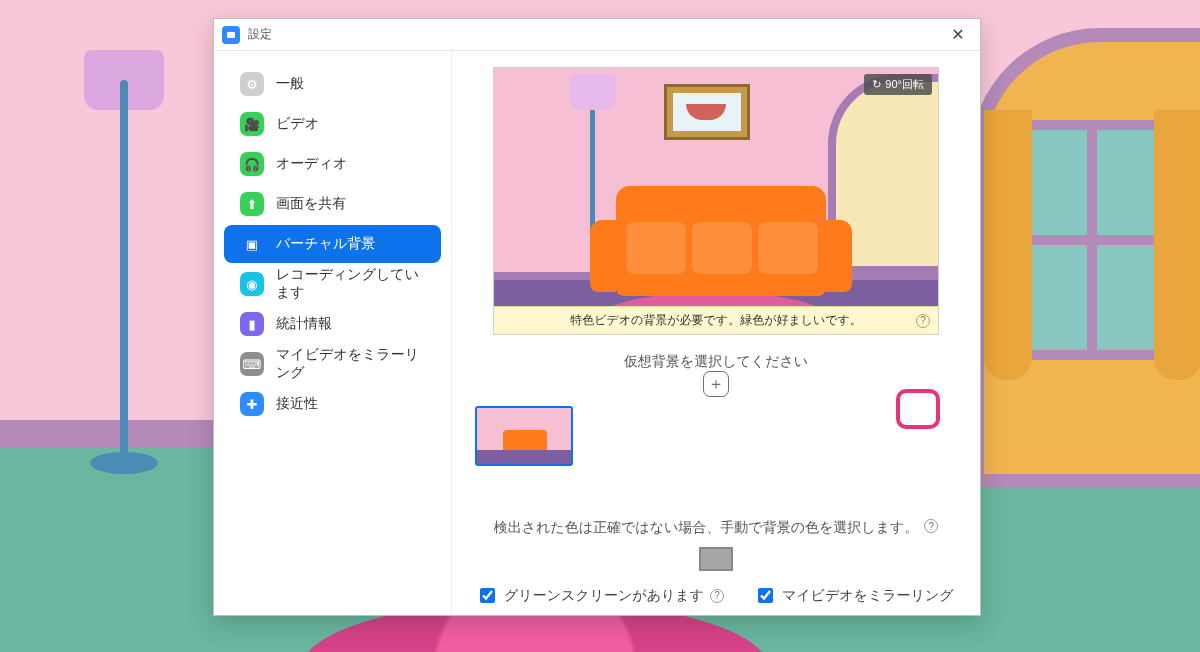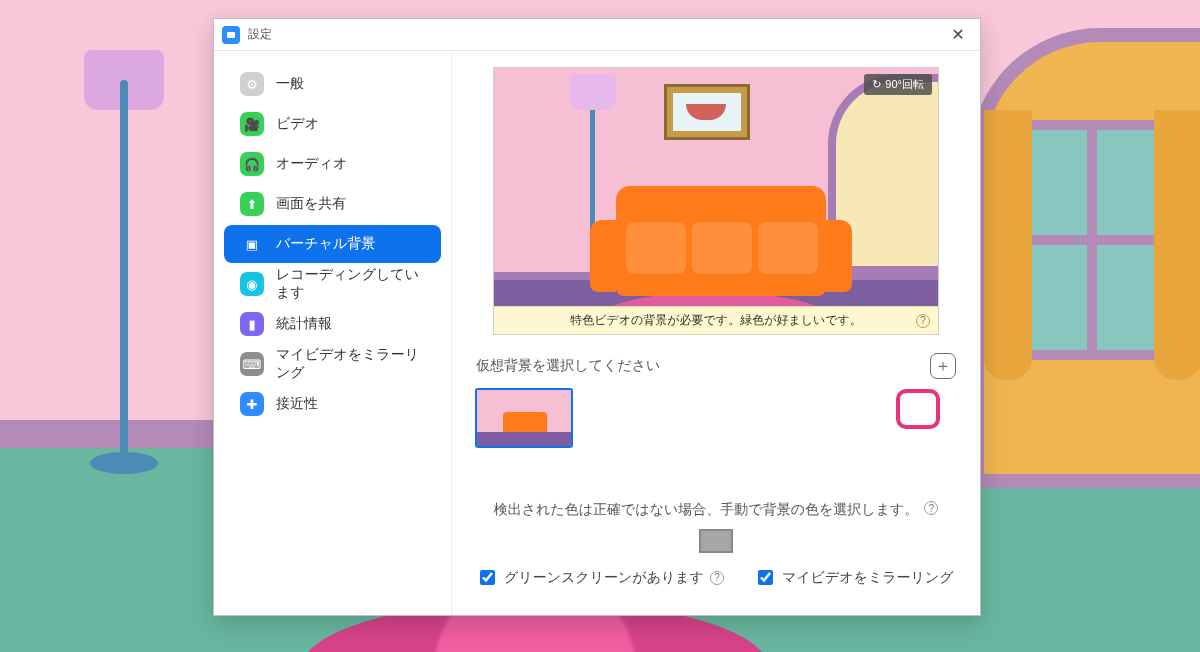--- a/index.html
+++ b/index.html
@@ -62,21 +62,21 @@
   .mini .mlamp-pole{position:absolute;left:96px;top:24px;width:5px;height:170px;background:#4b8bb5;}
   .mini .mlamp-shade{position:absolute;left:76px;top:6px;width:46px;height:36px;background:#e7b8ea;border-radius:6px 6px 10px 10px;}
   .mini .mrug{position:absolute;left:100px;bottom:-18px;width:240px;height:60px;border-radius:50%;background:#e25b9d;}
   .mini .mframe{position:absolute;left:170px;top:16px;width:86px;height:56px;background:#c79a4a;border:3px solid #8a6a2f;}
   .mini .mframe:before{content:"";position:absolute;inset:6px;background:#e7f3f6;}
   .mini .mboat{position:absolute;left:192px;top:36px;width:40px;height:16px;background:#d0645a;border-radius:0 0 16px 16px;}
   .mini .mdoor{position:absolute;right:0;top:6px;width:110px;height:200px;border:8px solid #a77bb3;border-right:none;border-radius:70px 0 0 0;background:#f8e7b7;}
   .mini .mtable{position:absolute;right:110px;bottom:42px;width:44px;height:46px;background:#e07a2e;}
   .mini .mtable:before{content:"";position:absolute;top:-10px;left:6px;width:18px;height:12px;background:#2b9ab0;border-radius:4px;}
 
-  .select-row{display:flex;align-items:center;justify-content:space-between;margin-top:18px;}
+  .select-row{display:flex;align-items:center;justify-content:space-between;margin-top:18px;flex-direction:column;}
   .select-label{color:#555;}
   .add-btn{width:26px;height:26px;border:1.5px solid #6e6e6e;border-radius:7px;display:flex;align-items:center;justify-content:center;color:#6e6e6e;font-size:16px;cursor:pointer;background:#fff;}
 
   .thumbs{display:flex;gap:12px;margin-top:10px;}
   .thumb{width:96px;height:58px;border:1px solid #cfcfcf;border-radius:2px;overflow:hidden;position:relative;cursor:pointer;}
   .thumb.selected{outline:2px solid #0e72ed;outline-offset:-1px;}
   .thumb.none{background:#2d2f39;color:#fff;display:flex;align-items:center;justify-content:center;font-size:12px;}
   .thumb .tm{position:absolute;inset:0;background:#f7bfd4;}
   .thumb .tm:after{content:"";position:absolute;left:0;right:0;bottom:0;height:14px;background:#7d5ea0;}
   .thumb .tm .tc{position:absolute;left:26px;bottom:8px;width:44px;height:26px;background:#ff7a1a;border-radius:4px;}

